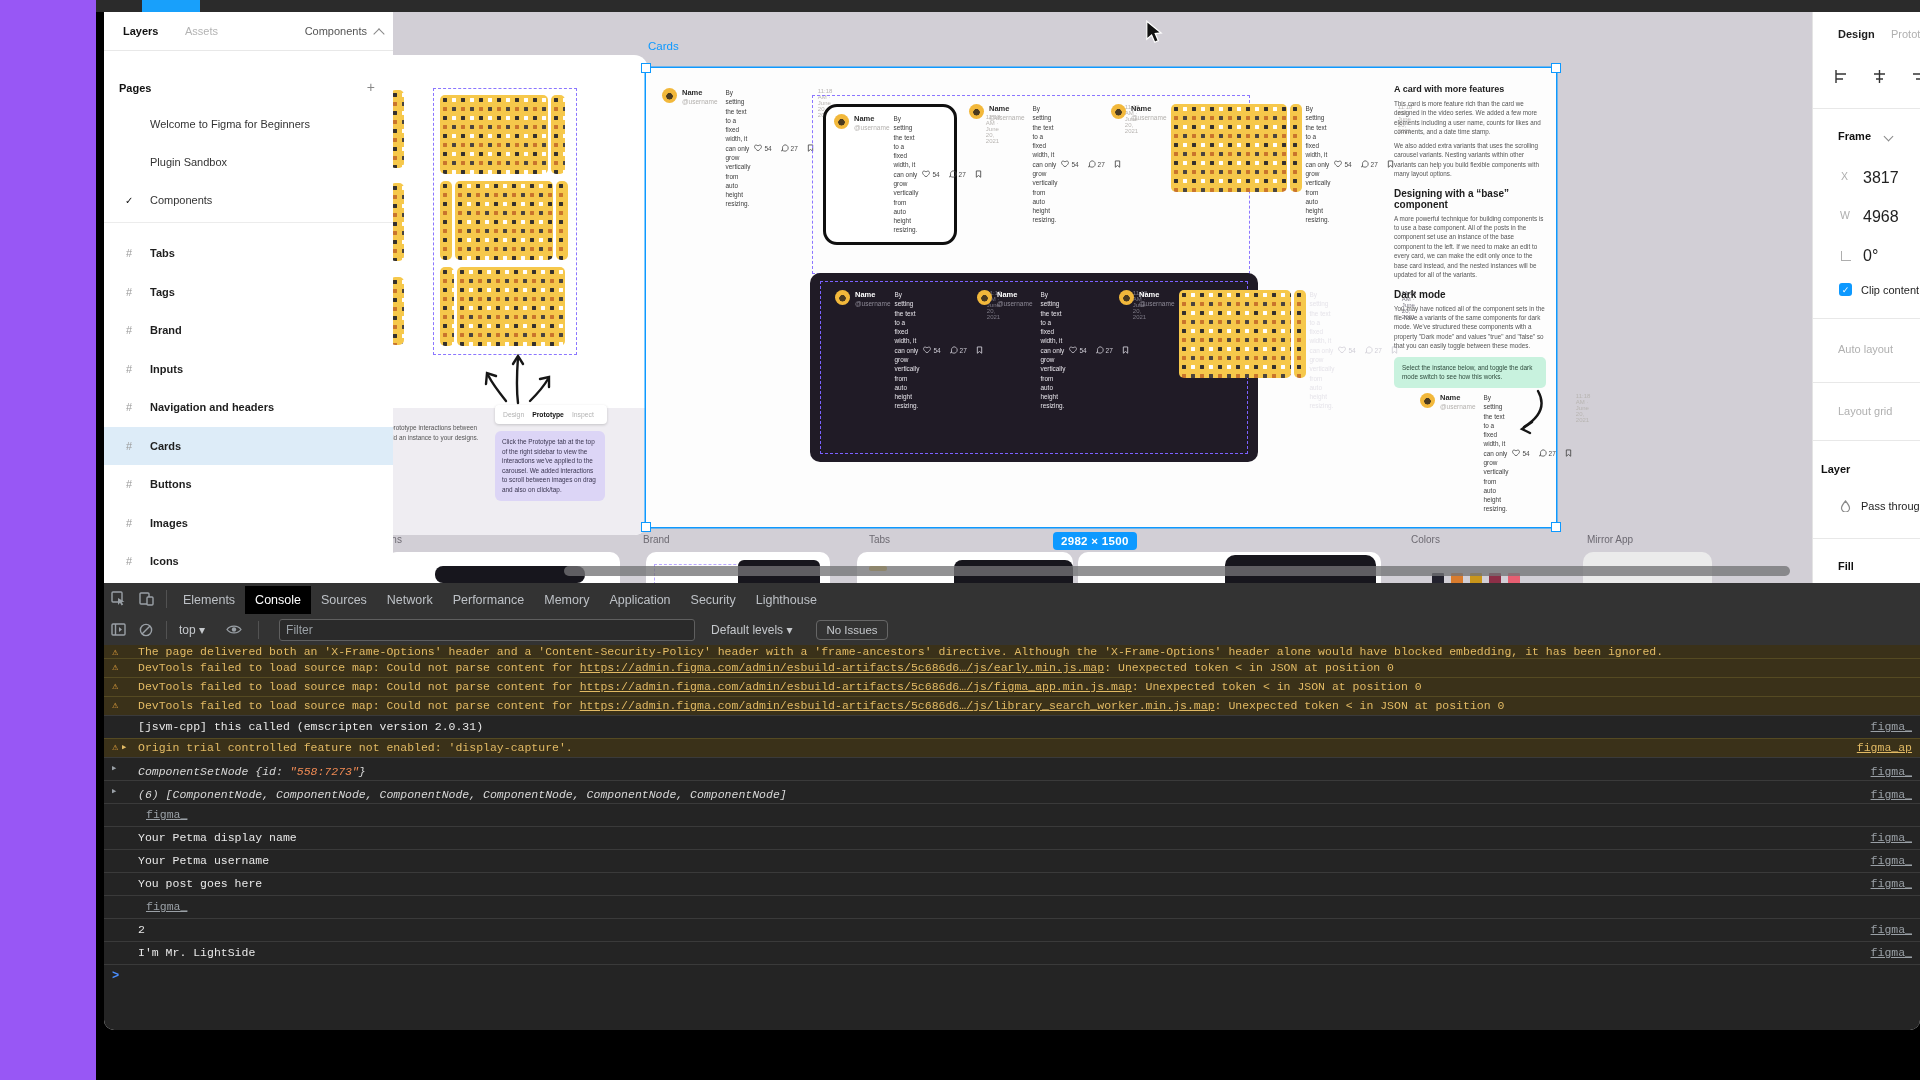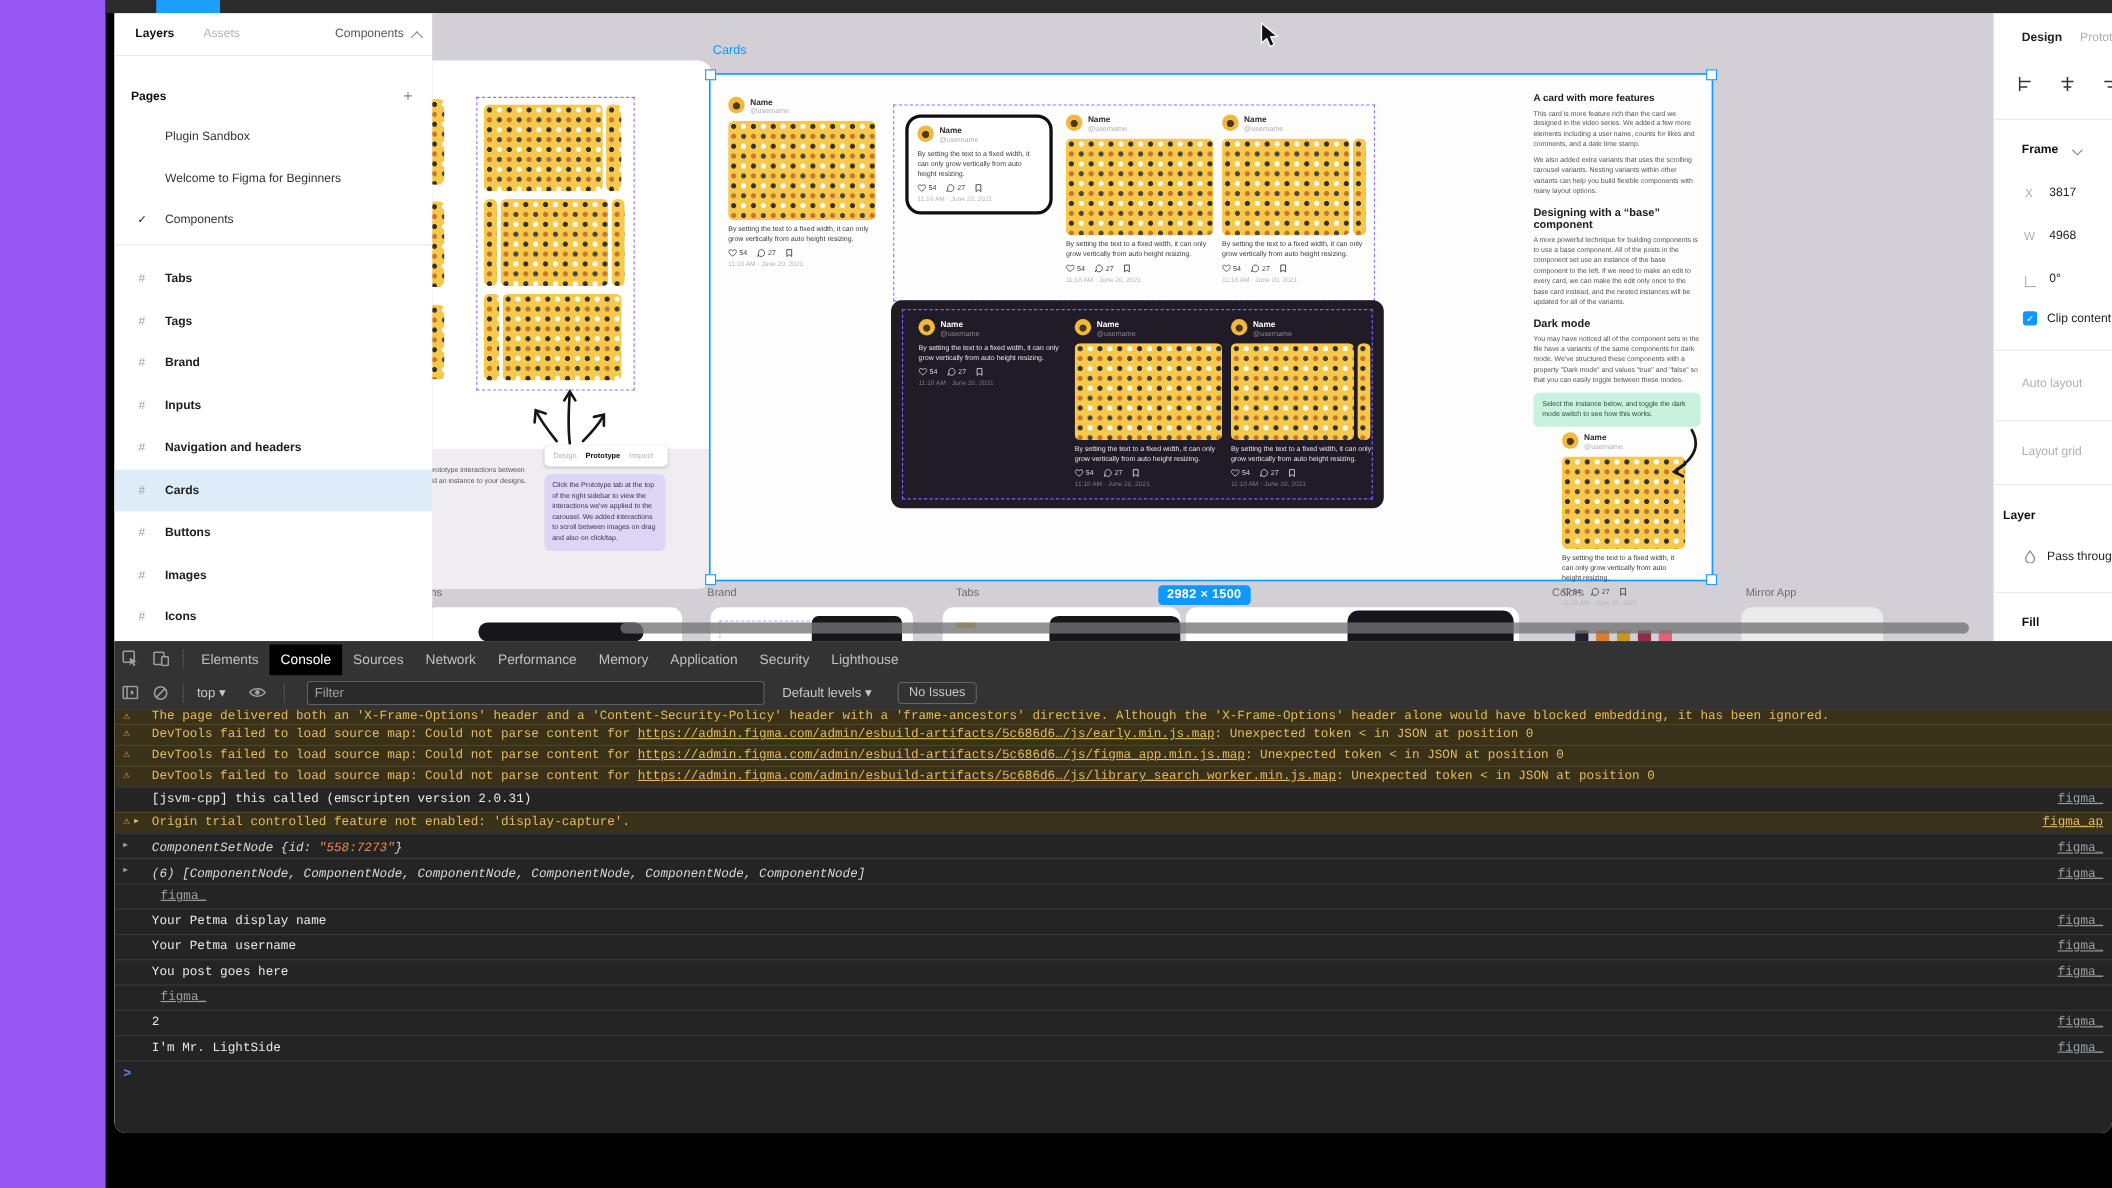--- a/index.html
+++ b/index.html
@@ -34,21 +34,21 @@
   #canvas{left:289px;top:0;width:1419px;height:571px;background:#d2cfd6;overflow:hidden}
   .frame-white{background:#fff;border-radius:14px}
   .dashed-set{border:1px dashed #8b76ff;background:transparent}
   .emoji-img{background-color:#f6c84b;border-radius:5px;
     background-image:
       radial-gradient(circle at 5px 5px,#35302c 2.1px,transparent 2.5px),
       radial-gradient(circle at 14px 5px,#ffffff 2.1px,transparent 2.5px),
       radial-gradient(circle at 5px 14px,#c9752c 2.1px,transparent 2.5px),
       radial-gradient(circle at 14px 14px,#4a443f 2.1px,transparent 2.5px);
     background-size:18px 18px}
-  .card{display:flex;flex-direction:column;gap:4px}
+  .card{display:flex;flex-direction:row;gap:4px}
   .card .chead{display:flex;align-items:flex-start;gap:5px}
   .card .avatar{width:15px;height:15px;border-radius:50%;background:radial-gradient(circle at 50% 55%,#4a3a20 3px,#f2b83b 3.5px)}
   .card .cname{font-size:7.5px;font-weight:700;color:#2c2c2c;line-height:1.3}
   .card .cuser{font-size:6.5px;color:#b3b0ad;line-height:1.2}
   .card .cbody{font-size:6.4px;color:#3c3c3c;line-height:1.45}
   .card .cicons{display:flex;align-items:center;gap:9px;font-size:6.5px;color:#4a4a4a}
   .card .cicons .ic{display:flex;align-items:center;gap:2px}
   .card .cts{font-size:6px;color:#b8b5b2}
   .card.dark .cname{color:#fff}
   .card.dark .cuser{color:#8d8a96}
@@ -72,21 +72,21 @@
   .dkshape{background:#17161d;position:absolute}
   .swatch{width:12px;height:12px;position:absolute;top:0;border-radius:1px}
   #hscrollbar{background:rgba(115,115,118,.78);border-radius:5px}
   
   #right-panel{left:1708px;top:0;width:108px;height:571px;background:#fff;border-left:1px solid #e4e4e4;overflow:hidden}
   .rp-div{position:absolute;left:0;width:100%;height:1px;background:#e8e8e8}
   .rp-label{font-size:11px;color:#1e1e1e}
   .rp-gray{font-size:11px;color:#b0b0b0}
   .rp-bold{font-size:11px;font-weight:700;color:#111}
   .rp-field-label{font-size:10.5px;color:#aeaeae}
-  .rp-val{font-size:11px;color:#222}
+  .rp-val{font-size:16px;color:#222}
   .checkbox{width:13px;height:13px;background:#0d99ff;border-radius:3px;color:#fff;font-size:9px;
             display:flex;align-items:center;justify-content:center}
   
   #devtools{left:0;top:571px;width:1816px;height:447px;background:#242424;
             font-family:"Liberation Sans",sans-serif}
   .dt-bar{position:absolute;left:0;width:100%;height:31px;background:#333;border-bottom:1px solid #474747;
           display:flex;align-items:center}
   .dt-tab{font-size:12.5px;color:#bdc1c6;padding:7px 10px;white-space:nowrap}
   .dt-tab.active{background:#000;color:#fff}
   .dt-sep{width:1px;height:18px;background:#525252;margin:0 6px}
@@ -132,24 +132,24 @@
     <div class="abs sb-tabs">
       <span class="abs sb-tab active" style="left:19px">Layers</span>
       <span class="abs sb-tab" style="left:81px">Assets</span>
       <span class="abs sb-tab" style="right:26px;color:#555">Components</span>
       <span class="abs caret-up" style="right:10px;top:18px"></span>
     </div>
     <span class="abs pages-header" style="left:15px;top:70px">Pages</span>
     <span class="abs plus" style="right:18px;top:70px">+</span>
     <div class="abs" style="left:0;top:93px;width:100%" id="page-list">
         <div class="page-row">
+          <span>Welcome to Figma for Beginners</span>
+        </div>
+        <div class="page-row">
           <span>Plugin Sandbox</span>
-        </div>
-        <div class="page-row">
-          <span>Welcome to Figma for Beginners</span>
         </div>
         <div class="page-row">
           <span class="page-check">✓</span>
           <span>Components</span>
         </div>
       </div>
     <div class="abs sb-divider" style="left:0;top:210px;width:100%"></div>
     <div class="abs" style="left:0;top:222px;width:100%" id="frame-list">
         <div class="layer-row">
           <span class="hash">#</span>

